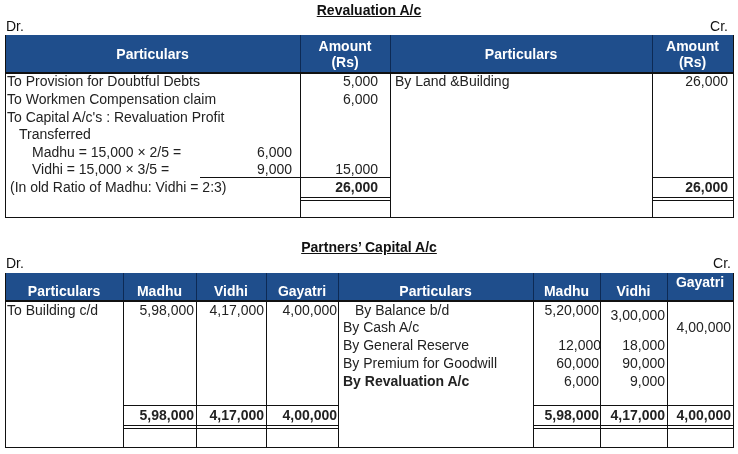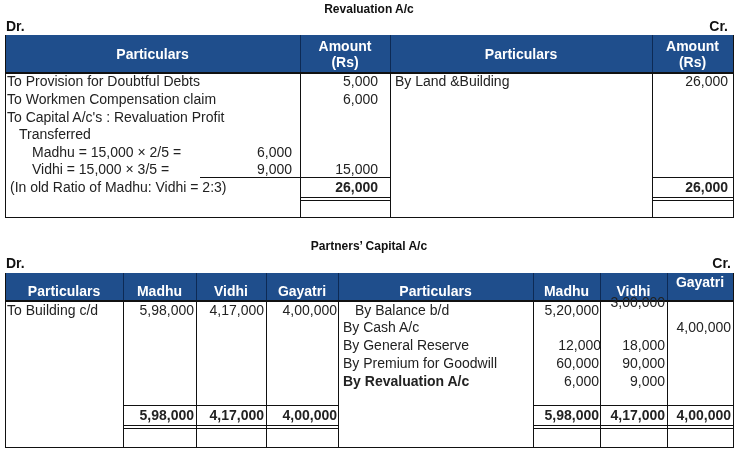--- a/index.html
+++ b/index.html
@@ -1,20 +1,20 @@
 <!DOCTYPE html>
 <html><head>
 <meta charset="utf-8">
 <style>
   html, body { margin:0; padding:0; background:#ffffff; }
   body { width:738px; height:454px; position:relative; overflow:hidden;
          font-family:"Liberation Sans", sans-serif; color:#222; font-size:14px; }
   .abs { position:absolute; }
-  .title { font-weight:bold; font-size:12px; color:#111; text-align:center; }
-  .side { font-weight:bold; font-size:14px; color:#111; }
+  .title { font-weight:bold; font-size:14px; color:#111; text-align:center;text-decoration:underline; }
+  .side { font-weight:normal; font-size:14px; color:#111; }
   .hdr { background:#1f4e8c; color:#fff; font-weight:bold; font-size:14px;
          display:flex; align-items:center; justify-content:center; text-align:center;
          line-height:16px; box-sizing:border-box; }
   .vline { position:absolute; width:1px; background:#111; }
   .hline { position:absolute; height:1px; background:#111; }
   .cell { position:absolute; font-size:14px; line-height:18px; white-space:nowrap; }
   .r { text-align:right; }
   .b { font-weight:bold; }
 </style>
 </head>
@@ -107,21 +107,21 @@
   <div class="vline" style="left:600px;top:300px;height:147px;"></div>
   <div class="vline" style="left:667px;top:300px;height:147px;"></div>
 
   <div class="cell" style="left:7px;top:301px;">To Building c/d</div>
   <div class="cell r" style="left:123px;top:301px;width:71px;">5,98,000</div>
   <div class="cell r" style="left:196px;top:301px;width:68px;">4,17,000</div>
   <div class="cell r" style="left:266px;top:301px;width:71px;">4,00,000</div>
 
   <div class="cell" style="left:355px;top:301px;">By Balance b/d</div>
   <div class="cell r" style="left:533px;top:301px;width:66px;">5,20,000</div>
-  <div class="cell r" style="left:600px;top:293px;width:65px;">3,00,000</div>
+  <div class="cell r" style="left:600px;top:306px;width:65px;">3,00,000</div>
 
   <div class="cell" style="left:343px;top:318px;">By Cash A/c</div>
   <div class="cell r" style="left:667px;top:318px;width:64px;">4,00,000</div>
 
   <div class="cell" style="left:343px;top:336px;">By General Reserve</div>
   <div class="cell r" style="left:533px;top:336px;width:68px;">12,000</div>
   <div class="cell r" style="left:600px;top:336px;width:65px;">18,000</div>
 
   <div class="cell" style="left:343px;top:354px;">By Premium for Goodwill</div>
   <div class="cell r" style="left:533px;top:354px;width:66px;">60,000</div>

